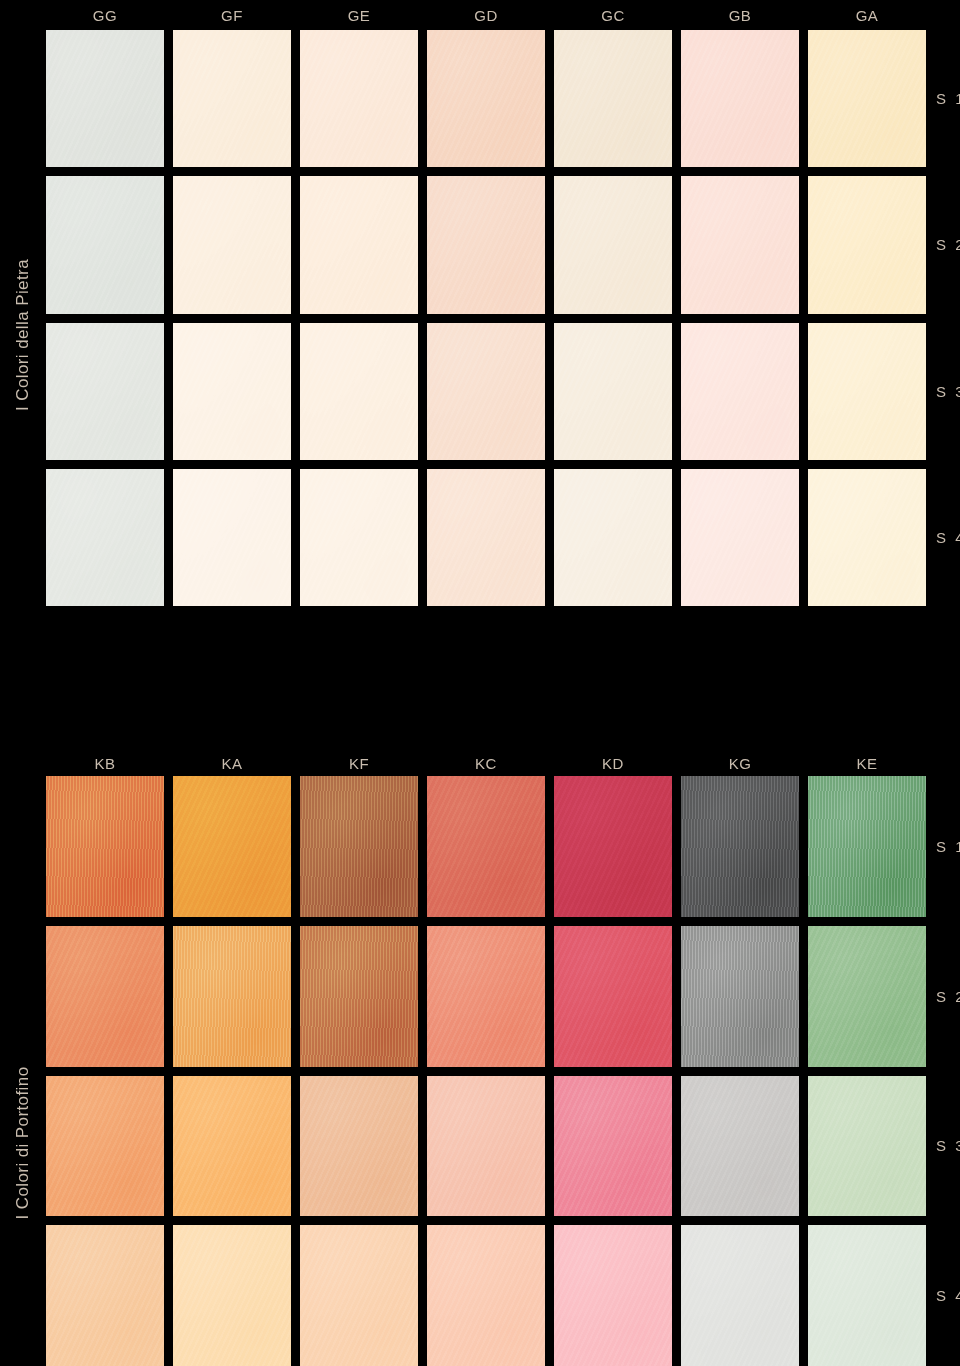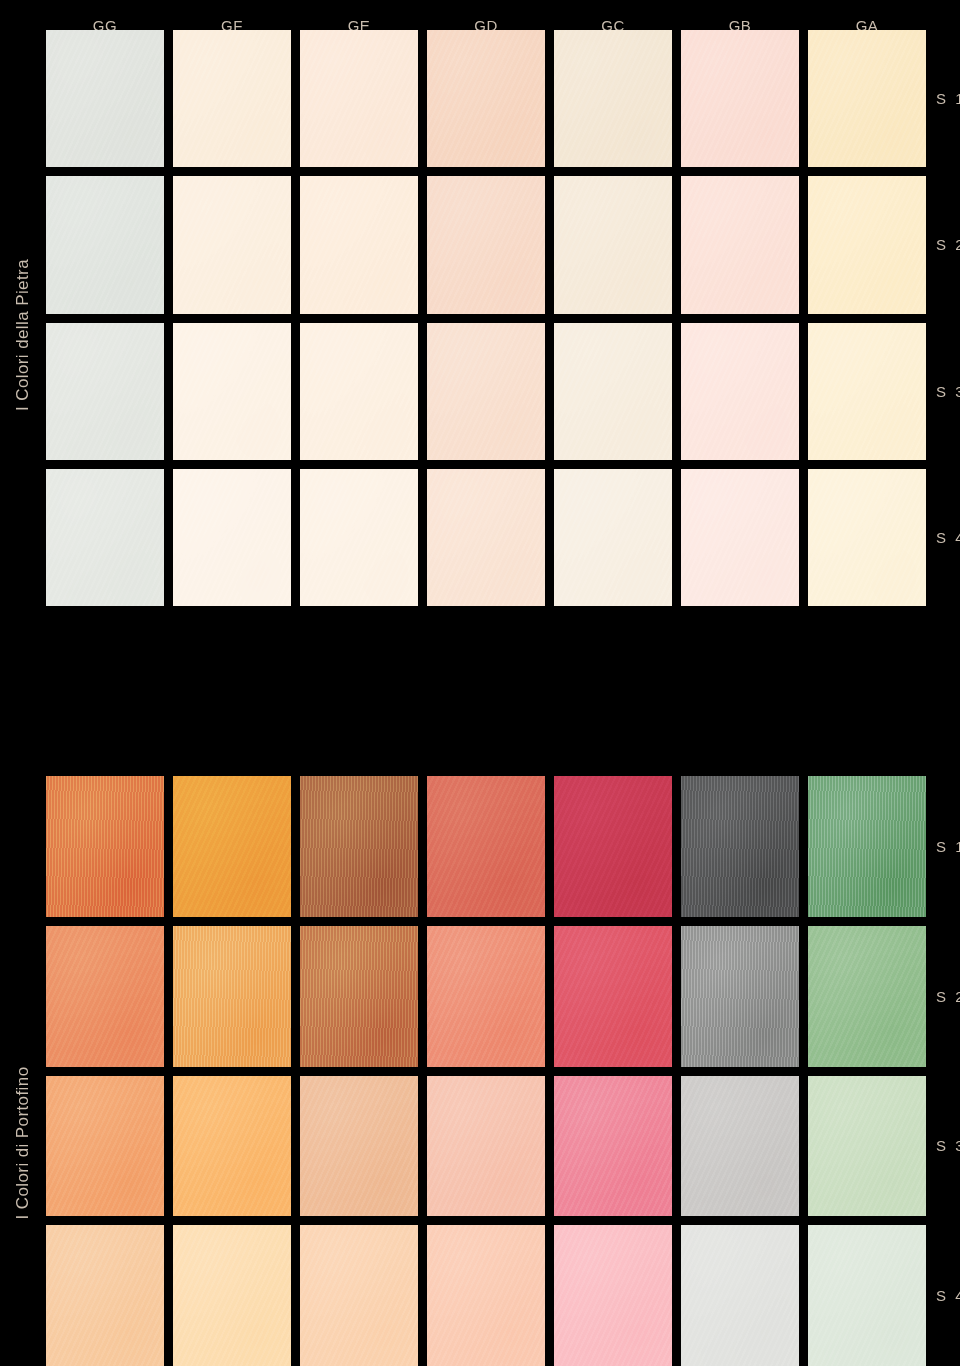--- a/index.html
+++ b/index.html
@@ -30,21 +30,21 @@
 
   
   .col-headers{
     position:absolute;left:46px;width:880px;height:26px;
     display:grid;grid-template-columns:repeat(7,1fr);column-gap:9px;
   }
   .col-headers .col-label{
     display:flex;align-items:center;justify-content:center;
     font-size:15px;color:#c9bdaf;letter-spacing:.5px;
   }
-  #stone-col-headers{top:12px;}
+  #stone-col-headers{top:2px;}
   #portofino-col-headers{top:22px;}
 
   
   .grid{
     position:absolute;left:46px;width:880px;
     display:grid;grid-template-columns:repeat(7,1fr);
     column-gap:9px;row-gap:9px;
   }
   #stone-grid{top:30px;height:576px;grid-template-rows:repeat(4,1fr);}
   #portofino-grid{top:48px;height:590px;grid-template-rows:repeat(4,1fr);}
@@ -153,20 +153,29 @@
       <div class="row-label">S 4</div>
     </div>
   </div>
 
   <div class="section" id="section-portofino">
 
     <div class="side-title" id="portofino-side-title">
       <span>I Colori di Portofino</span>
     </div>
 
+    <div class="col-headers" id="portofino-col-headers">
+      <div class="col-label">KB</div>
+      <div class="col-label">KA</div>
+      <div class="col-label">KF</div>
+      <div class="col-label">KC</div>
+      <div class="col-label">KD</div>
+      <div class="col-label">KG</div>
+      <div class="col-label">KE</div>
+    </div>
 
     <div class="grid" id="portofino-grid">
 
       <div class="swatch textured" style="background-color: rgb(227, 133, 79);"></div>
       <div class="swatch" style="background-color: rgb(239, 162, 63);"></div>
       <div class="swatch textured" style="background-color: rgb(181, 116, 76);"></div>
       <div class="swatch" style="background-color: rgb(221, 111, 93);"></div>
       <div class="swatch" style="background-color: rgb(202, 60, 85);"></div>
       <div class="swatch textured" style="background-color: rgb(95, 96, 97);"></div>
       <div class="swatch textured" style="background-color: rgb(121, 172, 130);"></div>

